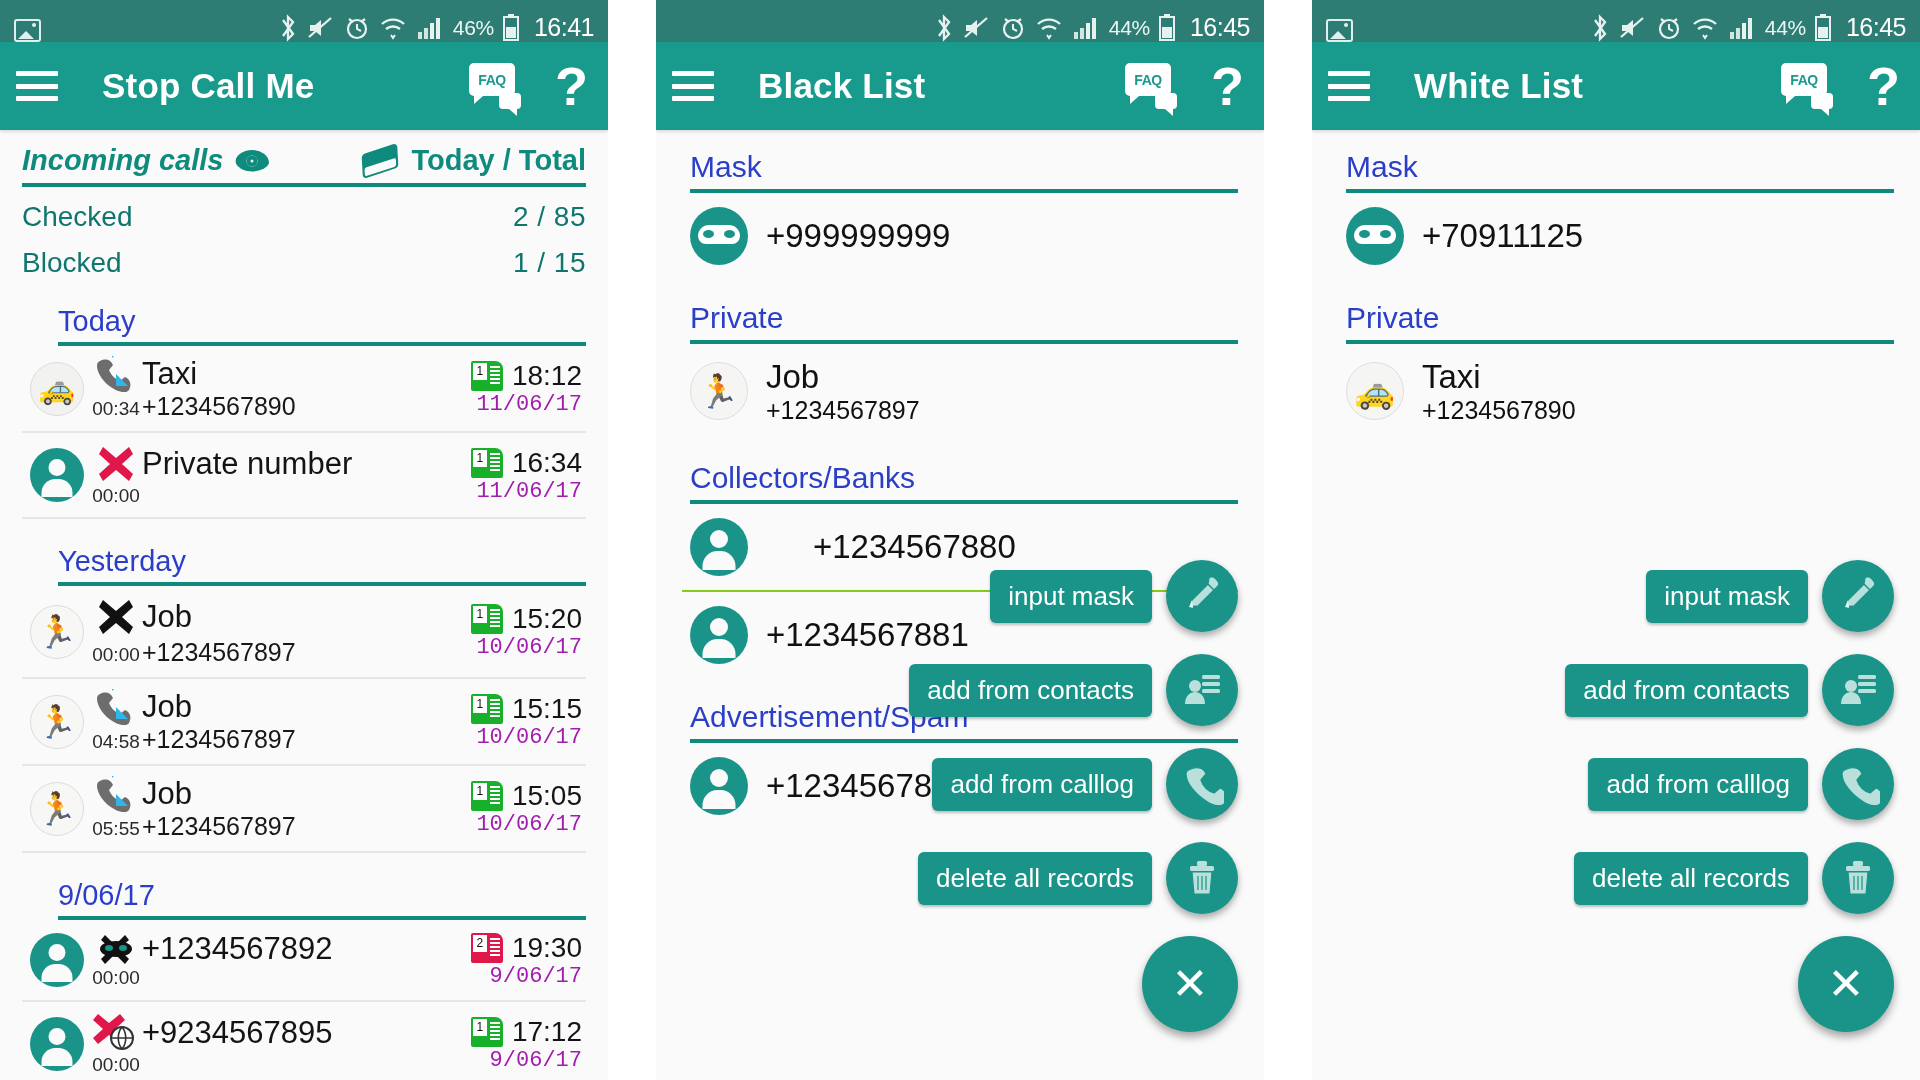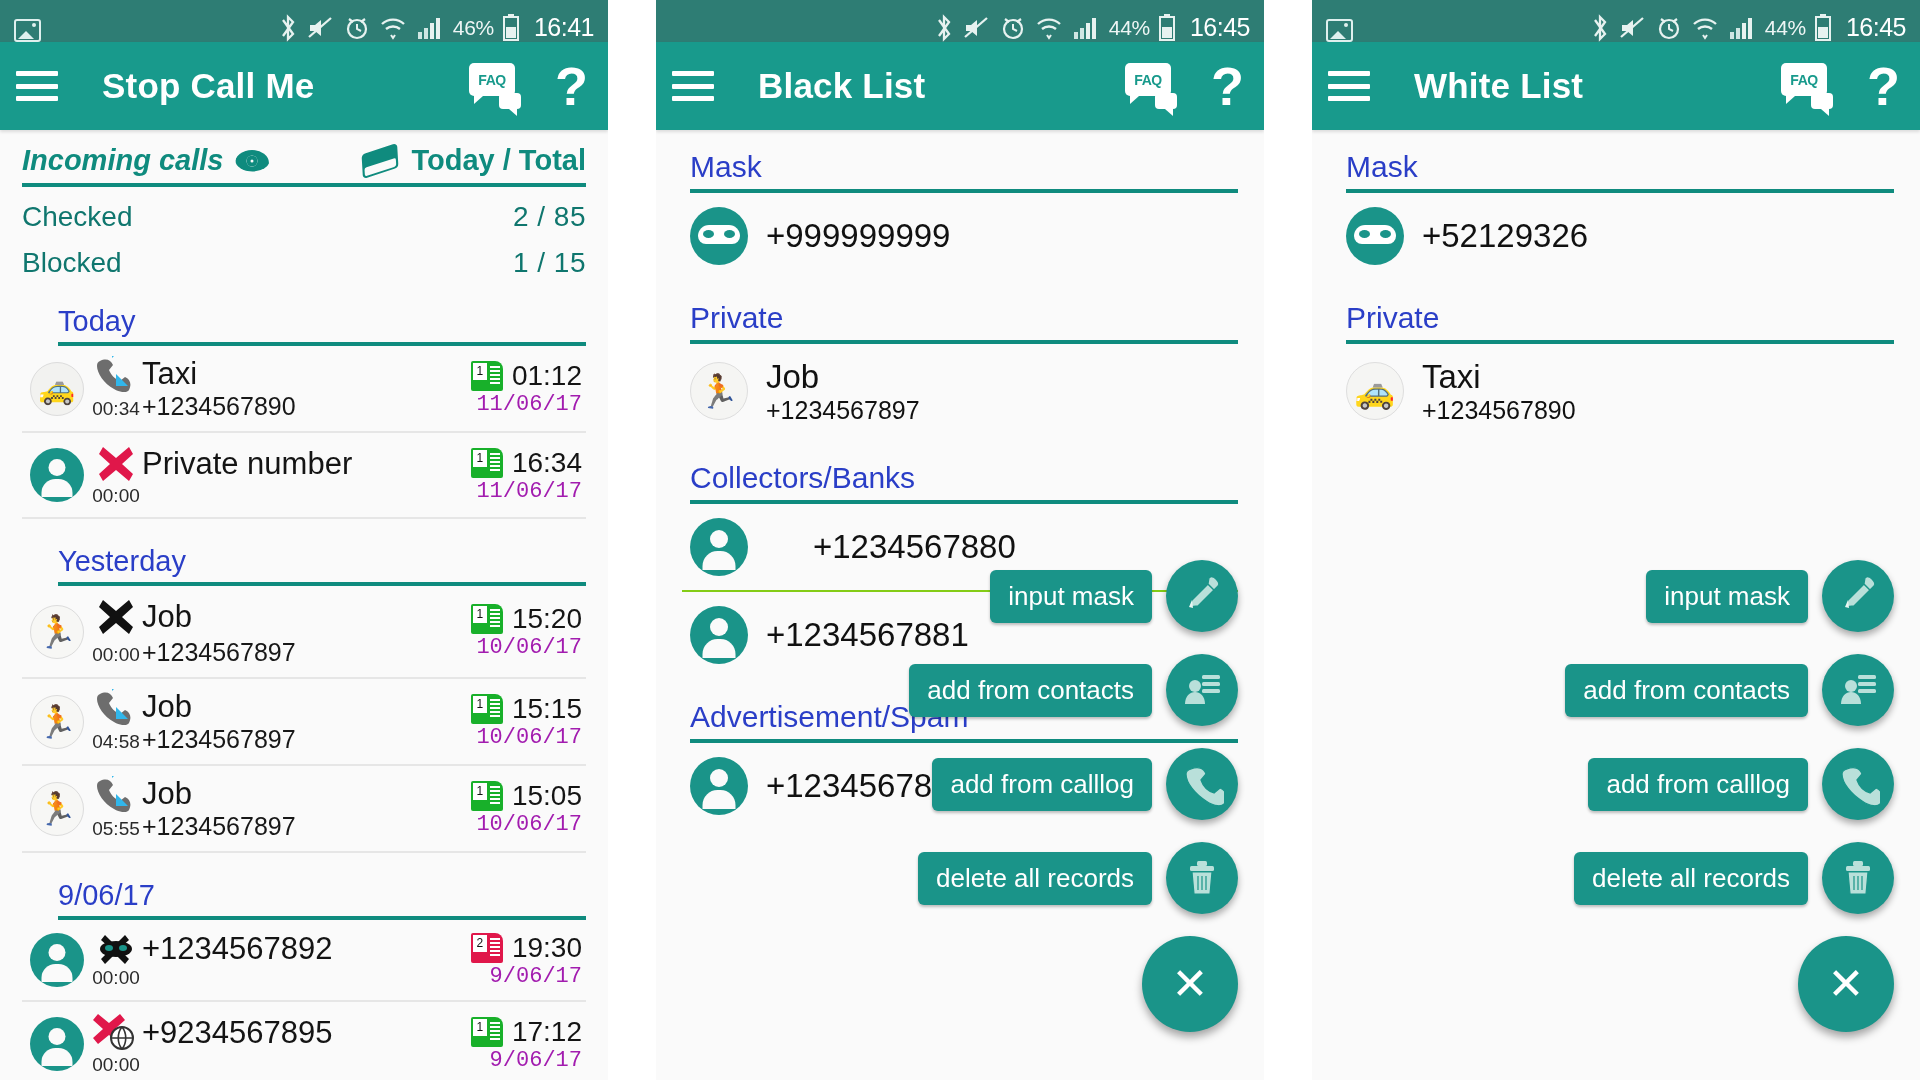--- a/index.html
+++ b/index.html
@@ -358,21 +358,21 @@
                 <span class="sim s1">
                   <span class="simnum">1</span>
                   <span class="simbars">
                     <i></i>
                     <i></i>
                     <i></i>
                     <i></i>
                     <i></i>
                   </span>
                 </span>
-                <span class="ctime">01:12</span>
+                <span class="ctime">18:12</span>
               </div>
               <div class="cdate">11/06/17</div>
             </div>
           </div>
           <div class="call-row">
             <span class="avatar av-person"></span>
             <div class="call-mid">
               <div class="call-line1">
                 <span class="ctype blocked">
                   <svg width="42" height="42" viewBox="0 0 42 42">
@@ -842,21 +842,21 @@
     <div id="wl-container">
         <div class="lsec">
           <div class="lsec-title">Mask</div>
           <div class="lsec-rule"></div>
         </div>
         <div class="lrow">
           <span class="lav lav-mask">
             <span class="maskband"></span>
           </span>
           <div class="ltext">
-            <div class="lnum-only">+52129326</div>
+            <div class="lnum-only">+70911125</div>
           </div>
         </div>
         <div class="lsec">
           <div class="lsec-title">Private</div>
           <div class="lsec-rule"></div>
         </div>
         <div class="lrow">
           <span class="lav lav-photo">
             <span>🚕</span>
           </span>

